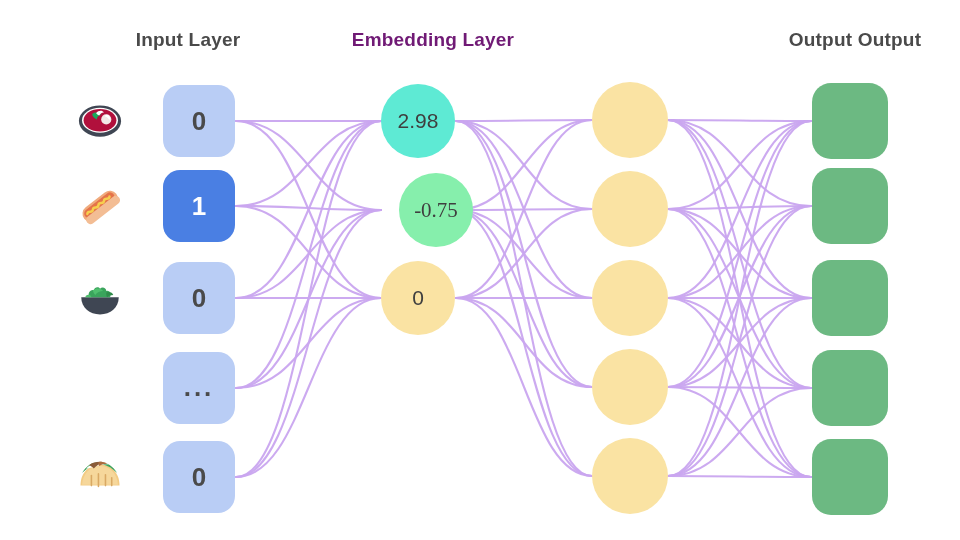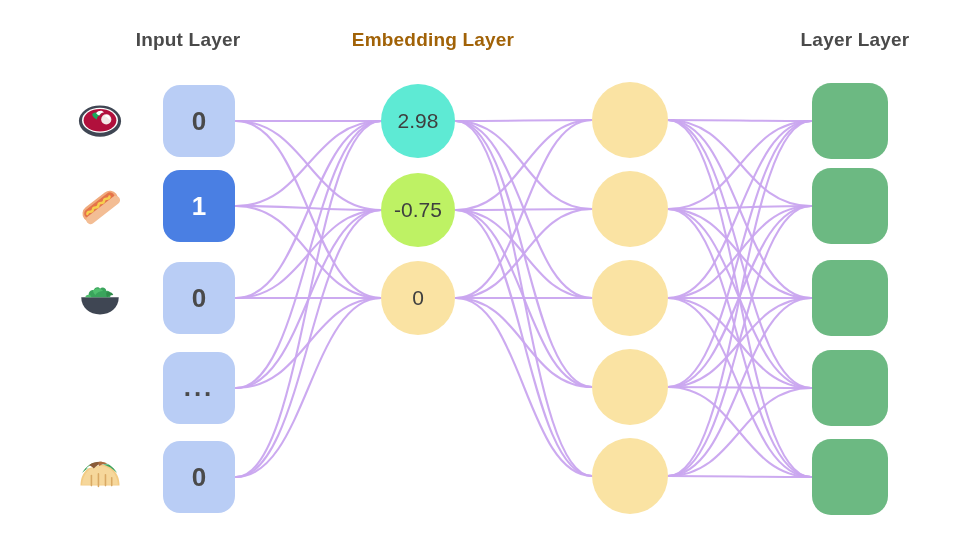--- a/index.html
+++ b/index.html
@@ -92,22 +92,22 @@
       <path d="M668,387 C736.64,387 742.36,477 811,477" fill="none" stroke="#c9a5ef" stroke-width="2.1" stroke-opacity="0.95" stroke-linecap="round"></path>
       <path d="M668,476 C736.64,476 742.36,121 811,121" fill="none" stroke="#c9a5ef" stroke-width="2.1" stroke-opacity="0.95" stroke-linecap="round"></path>
       <path d="M668,476 C736.64,476 742.36,206 811,206" fill="none" stroke="#c9a5ef" stroke-width="2.1" stroke-opacity="0.95" stroke-linecap="round"></path>
       <path d="M668,476 C736.64,476 742.36,298 811,298" fill="none" stroke="#c9a5ef" stroke-width="2.1" stroke-opacity="0.95" stroke-linecap="round"></path>
       <path d="M668,476 C736.64,476 742.36,388 811,388" fill="none" stroke="#c9a5ef" stroke-width="2.1" stroke-opacity="0.95" stroke-linecap="round"></path>
       <path d="M668,476 C736.64,476 742.36,477 811,477" fill="none" stroke="#c9a5ef" stroke-width="2.1" stroke-opacity="0.95" stroke-linecap="round"></path>
     </svg>
 
   <div id="titles">
       <div class="layer-title" style="left: 188px; top: 29px; color: rgb(74, 74, 74);">Input Layer</div>
-      <div class="layer-title" style="left: 433px; top: 29px; color: #a16207;">Embedding Layer</div>
-      <div class="layer-title" style="left: 855px; top: 29px; color: rgb(74, 74, 74);">Layer Layer</div>
+      <div class="layer-title" style="left: 433px; top: 29px; color: #701a75;">Embedding Layer</div>
+      <div class="layer-title" style="left: 855px; top: 29px; color: rgb(74, 74, 74);">Output Output</div>
     </div>
   <div id="inputs">
       <div class="node emoji" style="left: 75px; top: 96px;">
         <svg viewBox="0 0 64 64" width="50" height="50">
           <ellipse cx="32" cy="32" rx="27" ry="20" fill="#3f4653"></ellipse>
       <ellipse cx="32" cy="31" rx="23" ry="16" fill="#fff"></ellipse>
       <ellipse cx="32" cy="31" rx="21" ry="14.5" fill="#b1103c"></ellipse>
       <path d="M22 23c4-3 9-2 11 1-3 1-5 3-5 6-3-1-6-4-6-7z" fill="#1aa85a"></path>
       <path d="M27 22c3-4 8-4 10-1-3 0-5 2-6 4-2-1-3-2-4-3z" fill="#fff"></path>
       <circle cx="40" cy="30" r="6.5" fill="#f2e9e6"></circle>
@@ -163,21 +163,21 @@
         </svg>
       </div>
       <div class="node in-box" style="left: 163px; top: 441px; background: rgb(185, 205, 245); color: rgb(74, 74, 74);">
         <span>0</span>
       </div>
     </div>
   <div id="embeddings">
       <div class="node emb-circle" style="left: 381px; top: 84px; background: #5eead4; color: rgb(63, 63, 63);">
         <span>2.98</span>
       </div>
-      <div class="node emb-circle" style="left: 381px; top: 173px; background: #bef264; color: rgb(63, 63, 63);">
+      <div class="node emb-circle" style="left: 399px; top: 173px; background: #86efac; color: rgb(63, 63, 63); font-family: Liberation Serif, serif;">
         <span>-0.75</span>
       </div>
       <div class="node emb-circle" style="left: 381px; top: 261px; background: rgb(250, 227, 163); color: rgb(63, 63, 63);">
         <span>0</span>
       </div>
     </div>
   <div id="hiddens">
       <div class="node hid-circle" style="left: 592px; top: 82px; background: rgb(250, 227, 163);">
         <span></span>
       </div>

